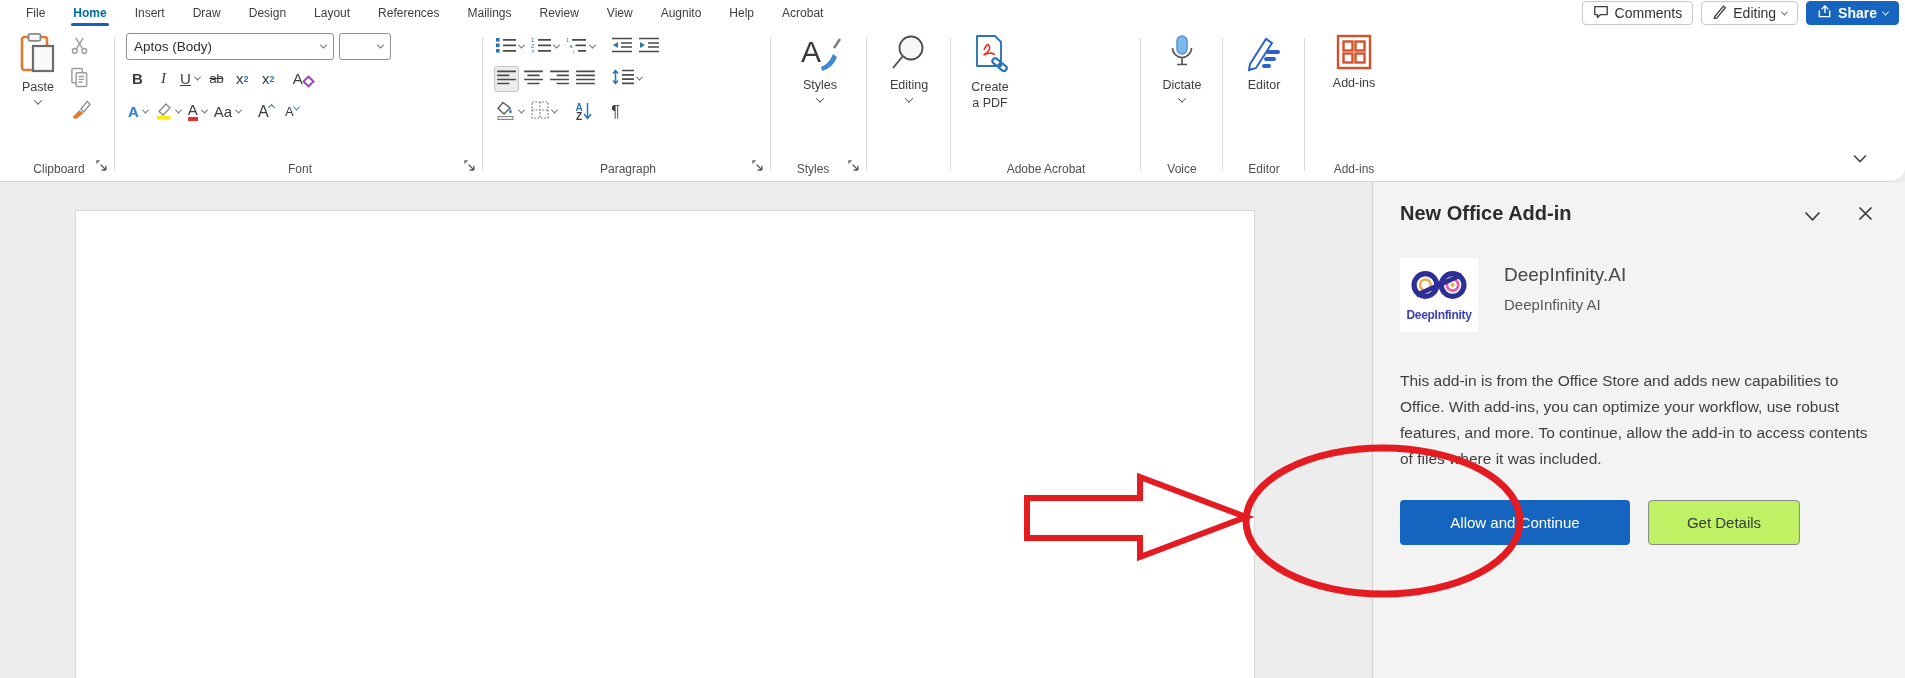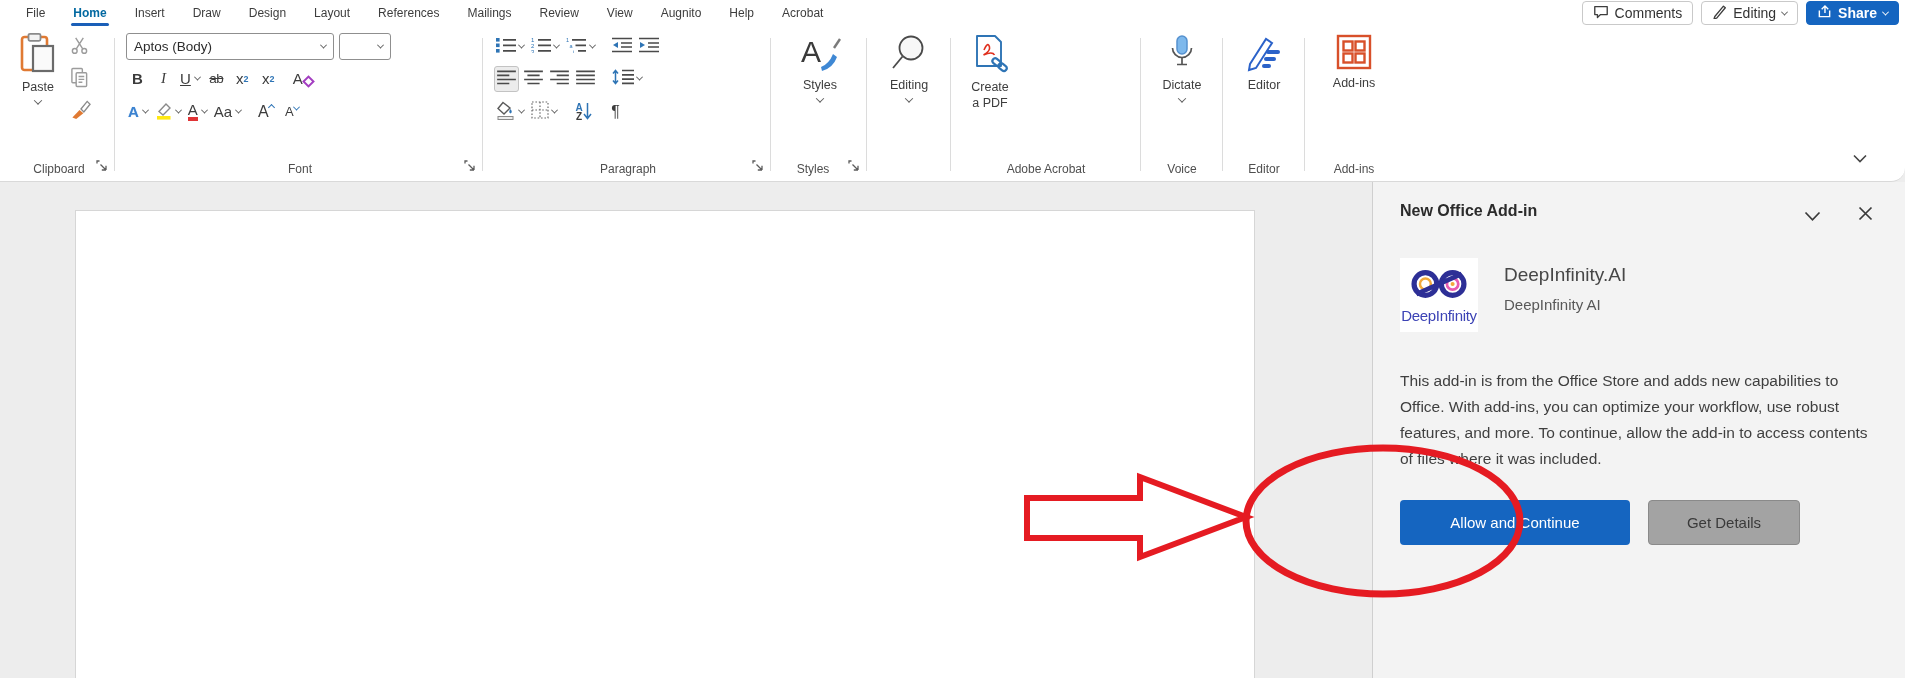--- a/index.html
+++ b/index.html
@@ -50,35 +50,35 @@
   #ribbon-collapse { position:absolute; right:38px; bottom:14px; }
 
   
   #page { position:absolute; left:75px; top:210px; width:1180px; height:468px; background:#fff;
           border:1px solid #d6d6d6; border-bottom:none; z-index:1; }
 
   
   #pane-divider { position:absolute; left:1372px; top:182px; bottom:0; width:1px; background:#cfcfcf; z-index:2; }
   #taskpane { position:absolute; left:1373px; right:0; top:182px; bottom:0; background:#f3f3f3; z-index:2; }
   #pane-header { position:absolute; left:27px; right:20px; top:20px; height:28px; }
-  #pane-title { font-size:16px; font-weight:bold; color:#2b2b2b; }
+  #pane-title { font-size:20px; font-weight:bold; color:#2b2b2b; }
   #pane-chevron { position:absolute; right:64px; top:6px; }
   #pane-close { position:absolute; right:12px; top:4px; }
   #addin-row { position:absolute; left:27px; top:76px; display:flex; gap:26px; }
   #logo-box { width:78px; height:74px; background:#fff; display:flex; flex-direction:column;
               align-items:center; justify-content:center; gap:2px; }
-  #logo-text { font-size:15px; font-weight:normal; color:#3c43b5; letter-spacing:-0.3px; }
+  #logo-text { font-size:12px; font-weight:bold; color:#3c43b5; letter-spacing:-0.3px; }
   #addin-name { font-size:19px; color:#474747; margin-top:6px; }
   #addin-publisher { font-size:15px; color:#585858; margin-top:10px; }
   #pane-desc { position:absolute; left:27px; top:186px; width:468px; font-size:15.5px;
                line-height:1.67; color:#3f3f3f; }
   #pane-buttons { position:absolute; left:27px; top:318px; display:flex; gap:18px; }
   #allow-btn { width:230px; height:45px; background:#1565c0; color:#fff; border:none;
                border-radius:4px; font-size:15px; font-family:inherit; }
-  #details-btn { width:152px; height:45px; background:#a3a3a3; color:#3a3a3a; border:1px solid #8a8a8a;
+  #details-btn { width:152px; height:45px; background:#bef264; color:#3a3a3a; border:1px solid #8a8a8a;
                  border-radius:4px; font-size:15px; font-family:inherit; }
 
   
   #annotation { position:absolute; left:0; top:0; width:1905px; height:678px;
                 z-index:10; pointer-events:none; }
 </style>
 </head>
 <body>
 
 <div id="menubar">

